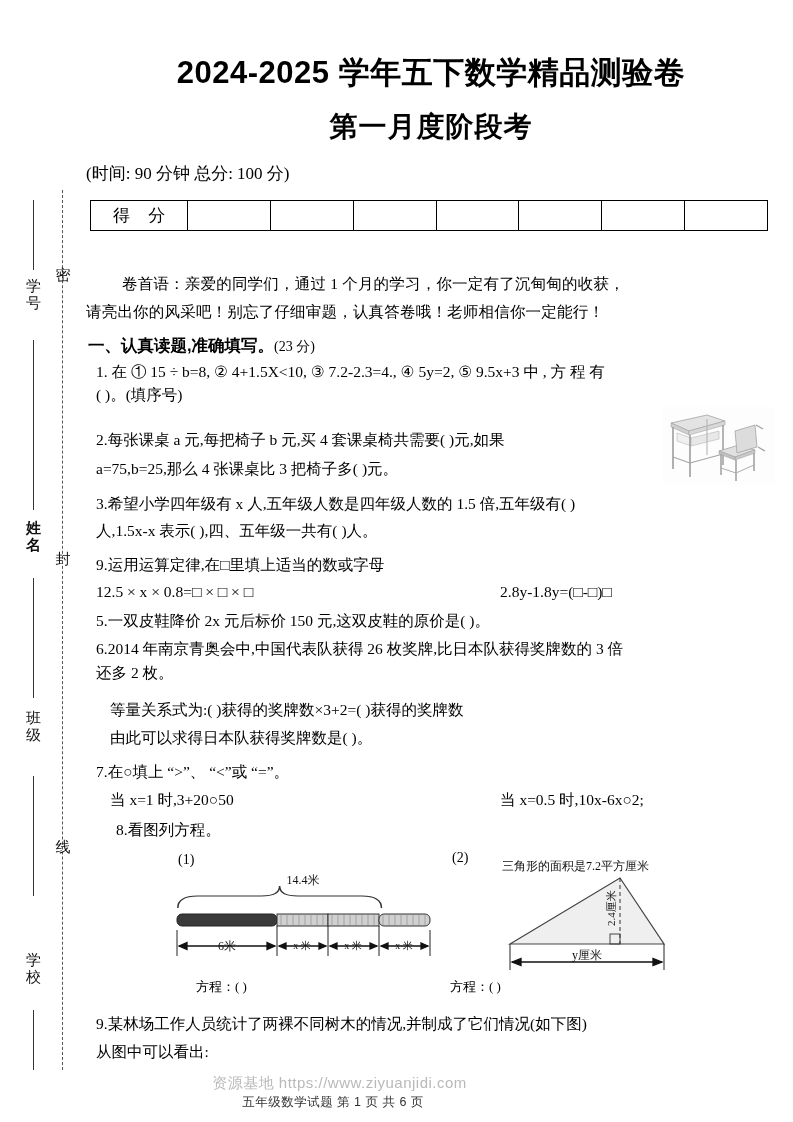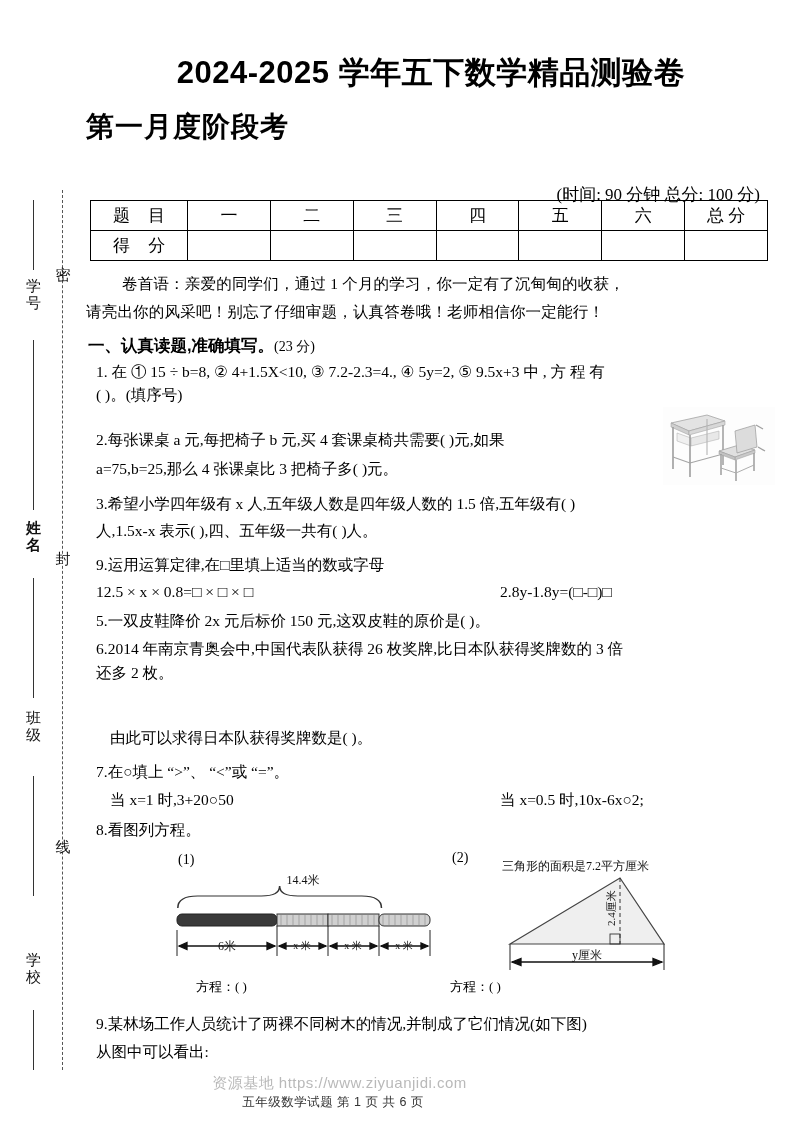--- a/index.html
+++ b/index.html
@@ -71,34 +71,33 @@
     font-family: "Liberation Sans", sans-serif;
     font-weight: bold;
     font-size: 31px;
     letter-spacing: 0.5px;
     white-space: nowrap;
   }
   .title-2 {
     position: absolute;
     left: 86px; top: 108px;
     width: 690px;
-    text-align: left;
+    text-align: center;
     font-family: "Liberation Sans", sans-serif;
     font-weight: bold;
     font-size: 28px;
     letter-spacing: 1px;
   }
   .subtitle {
     position: absolute;
-    left: 70px; top: 162px;
+    left: 86px; top: 162px;
     width: 690px;
-    text-align: right;
+    text-align: left;
     font-size: 17px;
     font-family: "Liberation Serif", serif;
-    margin-top: 21px;
   }
 
   
   #score-table {
     position: absolute;
     left: 90px; top: 200px;
     width: 678px;
     border-collapse: collapse;
     table-layout: fixed;
   }
@@ -209,30 +208,20 @@
     <div class="field-label" style="top:952px;text-align:center;">学 校</div>
     <div class="seal-solid" style="top:1010px;height:60px;"></div>
   </div>
 
   <div class="title-1">2024-2025 学年五下数学精品测验卷</div>
   <div class="title-2">第一月度阶段考</div>
   <div class="subtitle">(时间: 90 分钟  总分: 100 分)</div>
 
   <table id="score-table">
     <tbody>
-        <tr>
-      <td class="head-label">题 目</td>
-      <td>一</td>
-      <td>二</td>
-      <td>三</td>
-      <td>四</td>
-      <td>五</td>
-      <td>六</td>
-      <td>总 分</td>
-    </tr>
     <tr>
       <td class="head-label">得 分</td>
       <td></td>
       <td></td>
       <td></td>
       <td></td>
       <td></td>
       <td></td>
       <td></td>
     </tr>
@@ -288,27 +277,28 @@
   <div class="q" style="top:521px;">人,1.5x-x 表示(            ),四、五年级一共有(            )人。</div>
 
   <div class="q" style="top:555px;">9.运用运算定律,在□里填上适当的数或字母</div>
   <div class="q" style="top:583px;">12.5 × x × 0.8=□ × □ × □</div>
   <div class="q" style="top:583px; left:500px;">2.8y-1.8y=(□-□)□</div>
 
   <div class="q" style="top:611px;">5.一双皮鞋降价 2x 元后标价 150 元,这双皮鞋的原价是(            )。</div>
 
   <div class="q" style="top:639px;">6.2014 年南京青奥会中,中国代表队获得 26 枚奖牌,比日本队获得奖牌数的 3 倍</div>
   <div class="q" style="top:663px;">还多 2 枚。</div>
+  <div class="q" style="top:700px; left:110px;">等量关系式为:(                      )获得的奖牌数×3+2=(                )获得的奖牌数</div>
   <div class="q" style="top:728px; left:110px;">由此可以求得日本队获得奖牌数是(            )。</div>
 
   <div class="q" style="top:762px;">7.在○填上 “&gt;”、 “&lt;”或 “=”。</div>
   <div class="q" style="top:790px; left:110px;">当 x=1 时,3+20○50</div>
   <div class="q" style="top:790px; left:500px;">当 x=0.5 时,10x-6x○2;</div>
 
-  <div class="q" style="top:820px;">8.看图列方程。</div>
+  <div class="q" style="top:820px;margin-left:20px;">8.看图列方程。</div>
 
   <div class="fig-num" style="left:178px; top:852px;">(1)</div>
   <div class="fig-num" style="left:452px; top:850px;">(2)</div>
 
   <svg id="fig1" viewBox="0 0 300 120">
 
     <path d="M15,46 Q15,34 28,34 L70,34 Q82,34 82,24 Q82,34 94,34 L136,34 Q149,34 149,46" transform="translate(0,0) scale(1.52,1) " fill="none" stroke="#333" stroke-width="1"></path>
 
     <rect x="22" y="52" width="100" height="12" rx="5" fill="#3a3a3a" stroke="#222" stroke-width="1"></rect>
     <rect x="122" y="52" width="51" height="12" fill="#d0d0d0" stroke="#333" stroke-width="1"></rect>

